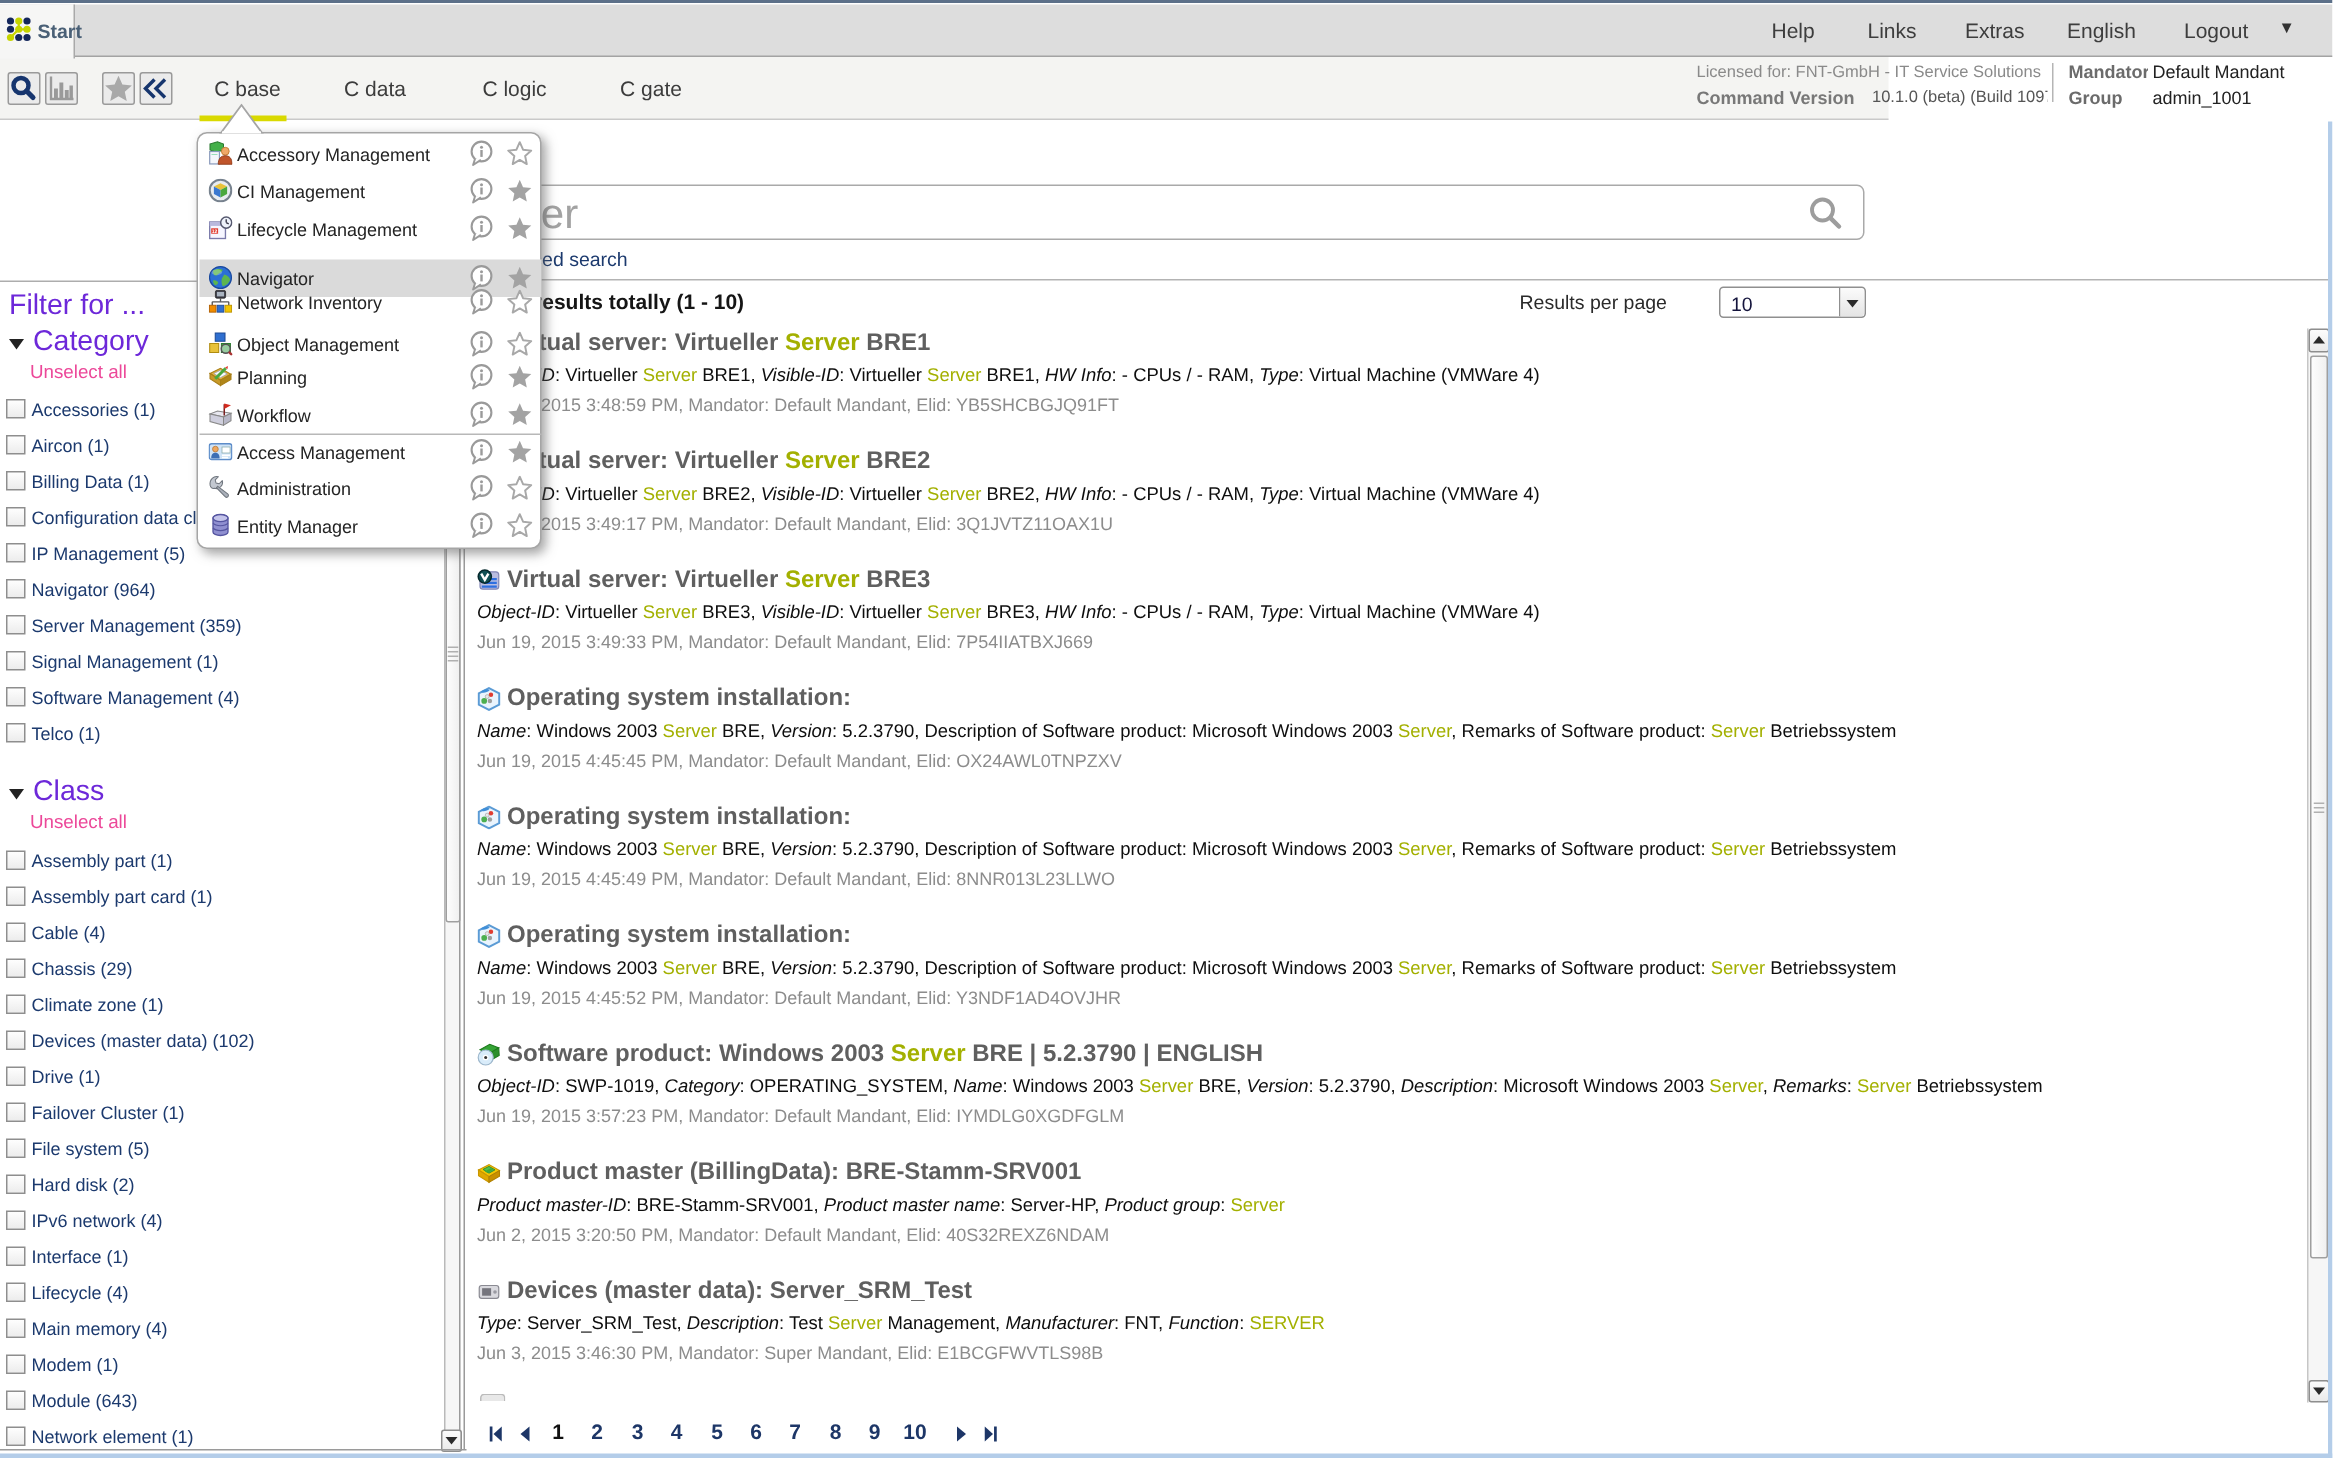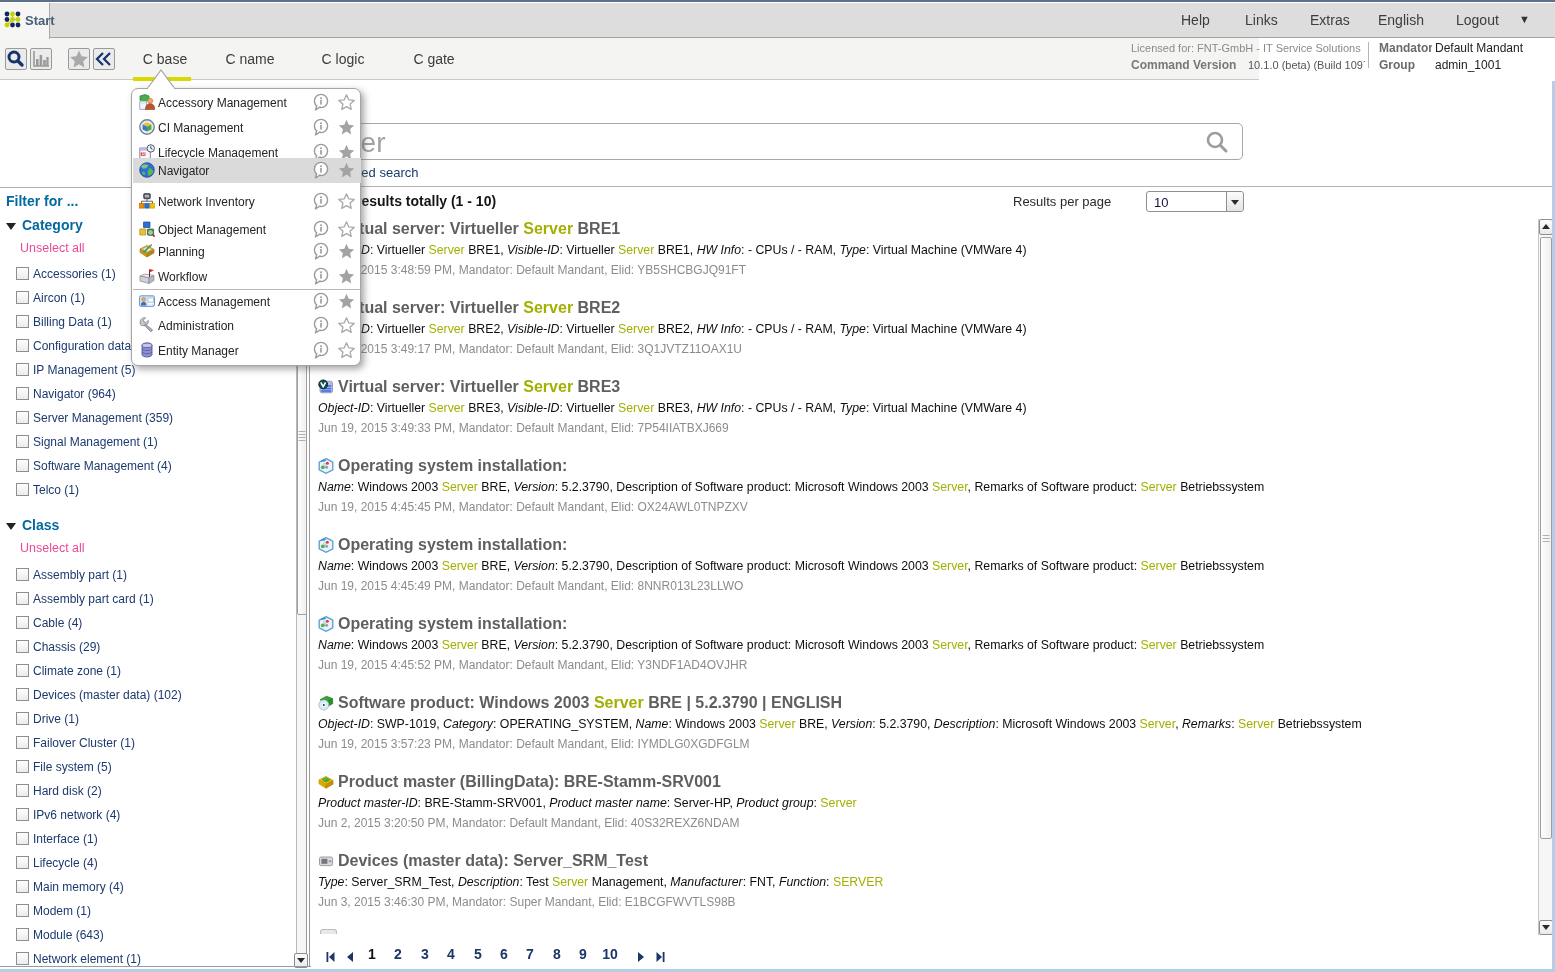--- a/index.html
+++ b/index.html
@@ -12,23 +12,23 @@
 #starttab span{position:absolute;left:25px;top:10px;font-size:13px;font-weight:bold;color:#4a6076;}
 .hlink{position:absolute;top:9px;font-size:14px;color:#3d3d3d;}
 #toolbar{position:absolute;left:0;top:38px;width:1259px;height:42px;background:#f4f4f2;border-bottom:1px solid #c9c9c9;}
 .ibtn{position:absolute;top:10px;width:22px;height:22px;border:1px solid #9a9a9a;border-radius:2px;background:#ebebeb;}
 .ctab{position:absolute;top:13px;font-size:14px;color:#3c3c3c;}
 #yellowline{position:absolute;left:133px;top:39px;width:58px;height:4px;background:#d9d900;}
 .lic{position:absolute;font-size:12px;color:#8a8a8a;white-space:nowrap;}
 
 #sidebar{position:absolute;left:0;top:81px;width:296px;height:886px;background:#fff;}
 #sbline{position:absolute;left:0;top:187px;width:311px;height:1px;background:#adadad;}
-.sbhead{position:absolute;left:6px;font-size:14px;font-weight:bold;color:#0369a1;white-space:nowrap;}
+.sbhead{position:absolute;left:6px;font-size:19px;font-weight:normal;color:#6d28d9;white-space:nowrap;}
 .sblink{position:absolute;left:20px;font-size:12.5px;color:#ec4899;white-space:nowrap;}
-.cbrow{position:absolute;left:4px;white-space:nowrap;margin-left:12px;}
+.cbrow{position:absolute;left:4px;white-space:nowrap;}
 .cbox{display:inline-block;width:13px;height:13px;border:1px solid #8e8e8e;background:linear-gradient(#fefefe,#ececec);vertical-align:-2px;}
 .cblabel{font-size:12px;color:#1c3a6e;margin-left:4px;}
 .tri{display:inline-block;width:0;height:0;border-left:5px solid transparent;border-right:5px solid transparent;border-top:7px solid #222;margin-right:6px;}
 
 .sctrack{position:absolute;background:#f6f6f6;}
 .scthumb{position:absolute;background:linear-gradient(90deg,#fdfdfd,#f0f0f0);border:1px solid #9f9f9f;border-radius:2px;}
 .scbtn{position:absolute;border:1px solid #8e8e8e;border-radius:2px;background:linear-gradient(#fcfcfc,#eaeaea);}
 .arrow-up{position:absolute;left:50%;top:50%;transform:translate(-50%,-60%);width:0;height:0;border-left:4px solid transparent;border-right:4px solid transparent;border-bottom:5px solid #2a2a2a;}
 .arrow-dn{position:absolute;left:50%;top:50%;transform:translate(-50%,-40%);width:0;height:0;border-left:4px solid transparent;border-right:4px solid transparent;border-top:5px solid #2a2a2a;}
 .grip{position:absolute;left:50%;transform:translateX(-50%);width:7px;height:1px;background:#b0b0b0;}
@@ -112,21 +112,21 @@
           <path d="M10 1.5 L12.6 7.3 L18.9 8 L14.2 12.2 L15.5 18.4 L10 15.2 L4.5 18.4 L5.8 12.2 L1.1 8 L7.4 7.3 Z" fill="#a9a9a9"></path>
         </svg></div>
     </div>
     <div class="ibtn" style="left:93px;">
       <div style="position:absolute;left:0px;top:0px;"><svg width="20" height="20" viewBox="0 0 20 20" style="">
           <polyline points="9,4 3,10 9,16" fill="none" stroke="#16356e" stroke-width="2.3"></polyline>
           <polyline points="16,4 10,10 16,16" fill="none" stroke="#16356e" stroke-width="2.3"></polyline>
         </svg></div>
     </div>
     <span class="ctab" style="left:165px;transform:translateX(-50%);">C base</span>
-    <span class="ctab" style="left:250px;transform:translateX(-50%);">C name</span>
+    <span class="ctab" style="left:250px;transform:translateX(-50%);">C data</span>
     <span class="ctab" style="left:343px;transform:translateX(-50%);">C logic</span>
     <span class="ctab" style="left:434px;transform:translateX(-50%);">C gate</span>
     <div id="yellowline"></div>
     <span class="lic" style="left:1131px;top:4px;font-size:11px;">Licensed for: FNT-GmbH - IT Service Solutions</span>
     <span class="lic" style="left:1131px;top:20px;font-weight:bold;color:#787878;">Command Version</span>
     <span class="lic" style="left:1248px;top:21px;color:#555;width:117px;overflow:hidden;display:inline-block;font-size:11px;white-space:nowrap;">10.1.0 (beta) (Build 10971</span>
     <div style="position:absolute;left:1368px;top:4px;width:1px;height:26px;background:#b5b5b5;"></div>
     <span class="lic" style="left:1379px;top:3px;font-weight:bold;color:#6b6b6b;width:53px;overflow:hidden;display:inline-block;">Mandator</span>
     <span class="lic" style="left:1435px;top:3px;color:#222;">Default Mandant</span>
     <span class="lic" style="left:1379px;top:20px;font-weight:bold;color:#6b6b6b;">Group</span>
@@ -381,21 +381,21 @@
       <div class="minfo"><svg width="18" height="19" viewBox="0 0 18 19" style="">
           <circle cx="9" cy="8" r="6.6" fill="#fff" stroke="#9a9a9a" stroke-width="1.4"></circle>
           <path d="M4.8 12.5 L3.4 17 L8.6 13.6" fill="#fff" stroke="#9a9a9a" stroke-width="1.3" stroke-linejoin="round"></path>
           <circle cx="9" cy="5.2" r="1" fill="#9a9a9a"></circle>
           <rect x="8.2" y="7" width="1.6" height="4.6" fill="#9a9a9a"></rect>
         </svg></div>
       <div class="mstar"><svg width="17" height="17" viewBox="0 0 17 17" style="">
           <path d="M8.5 0.8 L10.7 5.8 L16.2 6.4 L12.1 10 L13.2 15.4 L8.5 12.6 L3.8 15.4 L4.9 10 L0.8 6.4 L6.3 5.8 Z" fill="#a3a3a3"></path>
         </svg></div>
     </div>
-    <div class="mrow sel" style="top:69px;">
+    <div class="mrow sel" style="top:84px;">
       <div class="mic"><svg width="16" height="16" viewBox="0 0 16 16" style="">
           <circle cx="8" cy="8" r="7.3" fill="#2b6fd4" stroke="#1b4a9e" stroke-width="0.8"></circle>
           <path d="M3 3.5 C5 2 8 2 9.5 3 C9 4.5 7 5 5.5 6.5 C4 7 3 6 3 3.5 Z" fill="#5cb54e"></path>
           <path d="M10.5 6 C12.5 6.5 14 8 14.5 9.5 C13.5 12 11.5 13.5 9.5 13.8 C8.5 12 8.5 10 9 8.5 Z" fill="#5cb54e"></path>
           <path d="M3 10 C4.5 9.5 6 10 6.5 11.5 C6 12.8 5 13.3 4.2 13 C3.3 12 3 11 3 10 Z" fill="#5cb54e"></path>
           <ellipse cx="5.5" cy="4.5" rx="3.5" ry="2" fill="rgba(255,255,255,0.25)"></ellipse>
         </svg></div>
       <span class="mtxt">Navigator</span>
       <div class="minfo"><svg width="18" height="19" viewBox="0 0 18 19" style="">
           <circle cx="9" cy="8" r="6.6" fill="#fff" stroke="#9a9a9a" stroke-width="1.4"></circle>

